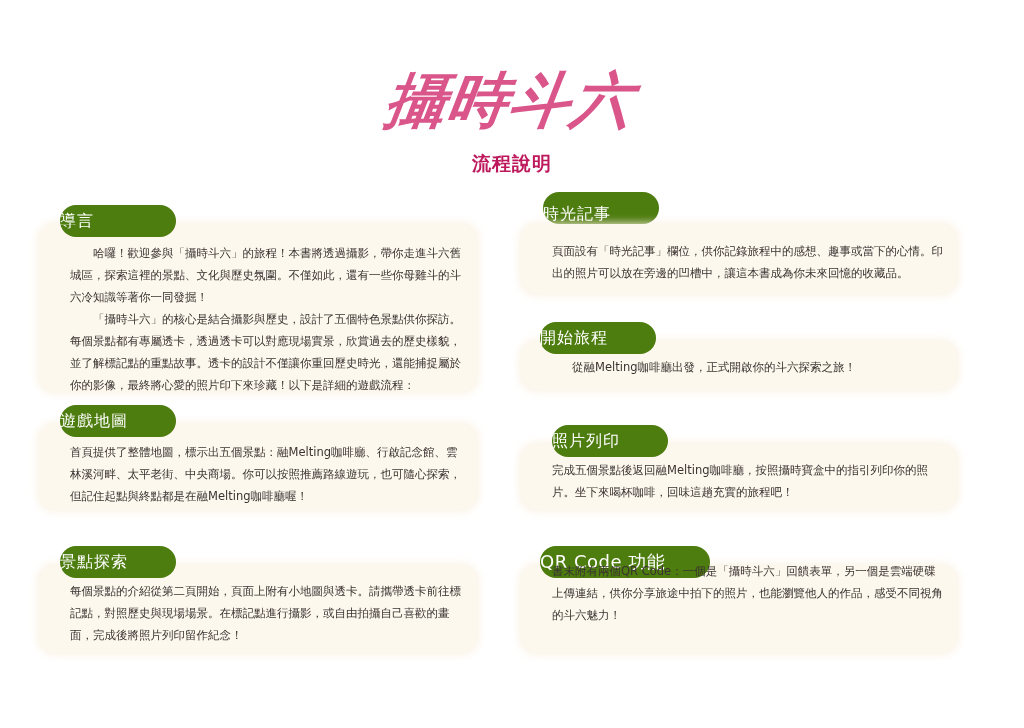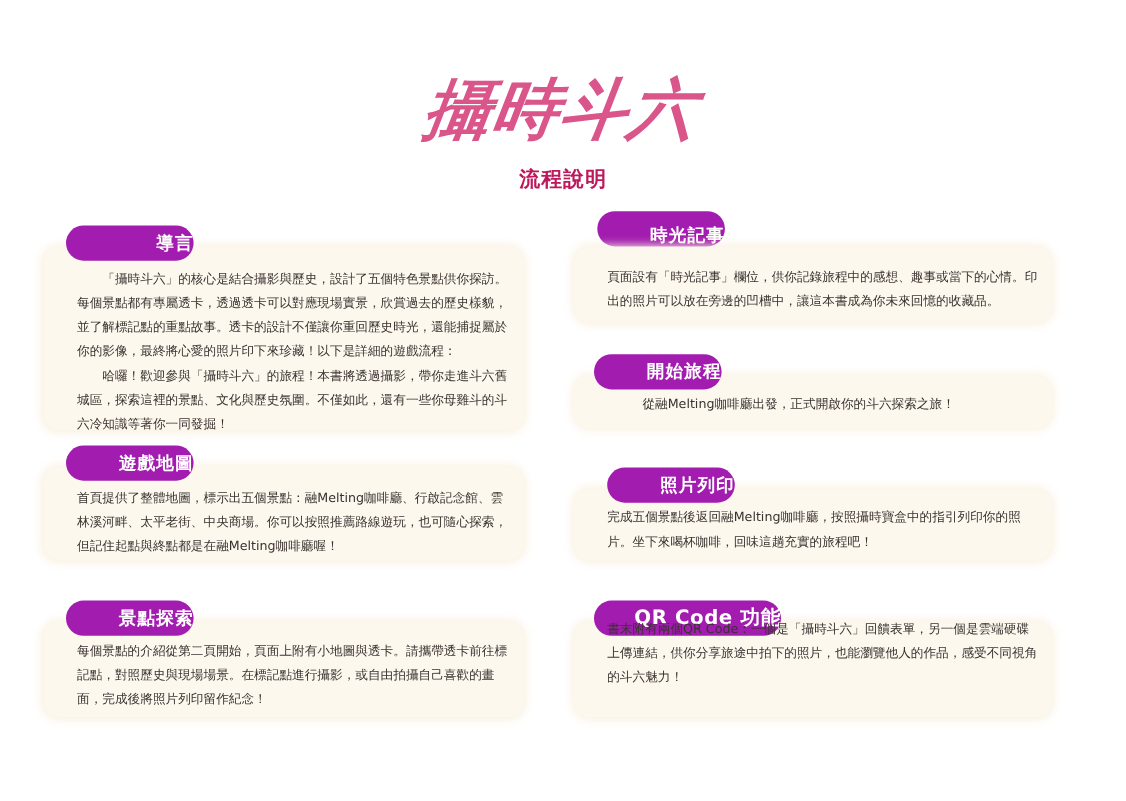--- a/index.html
+++ b/index.html
@@ -32,26 +32,26 @@
 
     .section { position: absolute; }
     .card {
       position: absolute;
       background: #fdf8ee;
       border-radius: 14px;
       box-shadow: 0 0 8px 2px rgba(250, 240, 222, 0.9);
     }
     .pill {
       position: absolute;
-      background: #a21caf;
+      background: #4d7c0f;
       color: #ffffff;
       border-radius: 16px;
-      font-weight: bold;
+      font-weight: normal;
       font-size: 16px;
-      text-align: right;
+      text-align: left;
       line-height: 32px;
       height: 32px;
       letter-spacing: 1px;
       z-index: 2;
     }
     .pill.en { font-size: 18px; letter-spacing: 0.5px; }
     .pill.clipped {
       border-radius: 16px 16px 16px 16px;
       line-height: 44px;
       overflow: hidden;
@@ -72,22 +72,22 @@
 
 <div class="page">
 
   <div class="title">攝時斗六</div>
   <div class="subtitle">流程說明</div>
 
   <div class="section">
     <div class="pill" style="left:60px; top:205px; width:116px;">導言</div>
     <div class="card" style="left:40px; top:225px; width:436px; height:166px;"></div>
     <div class="body-text" style="left:70px; top:242px; width:394px;">
+      <p class="indent">哈囉！歡迎參與「攝時斗六」的旅程！本書將透過攝影，帶你走進斗六舊城區，探索這裡的景點、文化與歷史氛圍。不僅如此，還有一些你母雞斗的斗六冷知識等著你一同發掘！</p>
       <p class="indent">「攝時斗六」的核心是結合攝影與歷史，設計了五個特色景點供你探訪。每個景點都有專屬透卡，透過透卡可以對應現場實景，欣賞過去的歷史樣貌，並了解標記點的重點故事。透卡的設計不僅讓你重回歷史時光，還能捕捉屬於你的影像，最終將心愛的照片印下來珍藏！以下是詳細的遊戲流程：</p>
-      <p class="indent">哈囉！歡迎參與「攝時斗六」的旅程！本書將透過攝影，帶你走進斗六舊城區，探索這裡的景點、文化與歷史氛圍。不僅如此，還有一些你母雞斗的斗六冷知識等著你一同發掘！</p>
     </div>
   </div>
 
   <div class="section">
     <div class="pill" style="left:60px; top:405px; width:116px;">遊戲地圖</div>
     <div class="card" style="left:40px; top:425px; width:436px; height:84px;"></div>
     <div class="body-text" style="left:70px; top:441px; width:394px;">首頁提供了整體地圖，標示出五個景點：融Melting咖啡廳、行啟記念館、雲林溪河畔、太平老街、中央商場。你可以按照推薦路線遊玩，也可隨心探索，但記住起點與終點都是在融Melting咖啡廳喔！</div>
   </div>
 
   <div class="section">
@@ -98,21 +98,21 @@
 
   <div class="section">
     <div class="pill clipped" style="left:543px; top:192px; width:116px;">時光記事</div>
     <div class="card" style="left:522px; top:225px; width:434px; height:68px; z-index:2;"></div>
     <div class="body-text" style="left:552px; top:240px; width:394px;">頁面設有「時光記事」欄位，供你記錄旅程中的感想、趣事或當下的心情。印出的照片可以放在旁邊的凹槽中，讓這本書成為你未來回憶的收藏品。</div>
   </div>
 
   <div class="section">
     <div class="pill" style="left:540px; top:322px; width:116px;">開始旅程</div>
     <div class="card" style="left:522px; top:342px; width:434px; height:47px;"></div>
-    <div class="body-text" style="left:584px; top:356px; width:394px;">從融Melting咖啡廳出發，正式開啟你的斗六探索之旅！</div>
+    <div class="body-text" style="left:572px; top:356px; width:394px;">從融Melting咖啡廳出發，正式開啟你的斗六探索之旅！</div>
   </div>
 
   <div class="section">
     <div class="pill" style="left:552px; top:425px; width:116px;">照片列印</div>
     <div class="card" style="left:522px; top:445px; width:434px; height:64px;"></div>
     <div class="body-text" style="left:552px; top:459px; width:394px;">完成五個景點後返回融Melting咖啡廳，按照攝時寶盒中的指引列印你的照片。坐下來喝杯咖啡，回味這趟充實的旅程吧！</div>
   </div>
 
   <div class="section">
     <div class="pill en" style="left:540px; top:546px; width:170px;">QR Code 功能</div>

